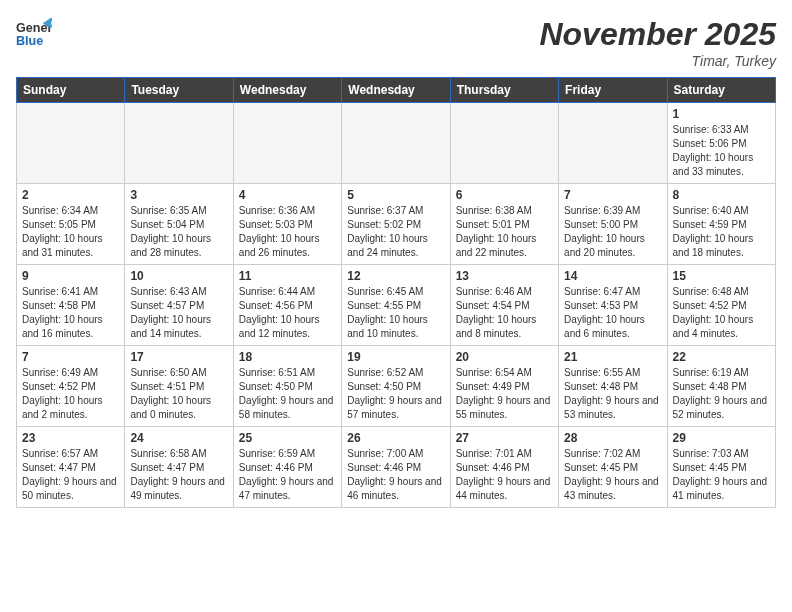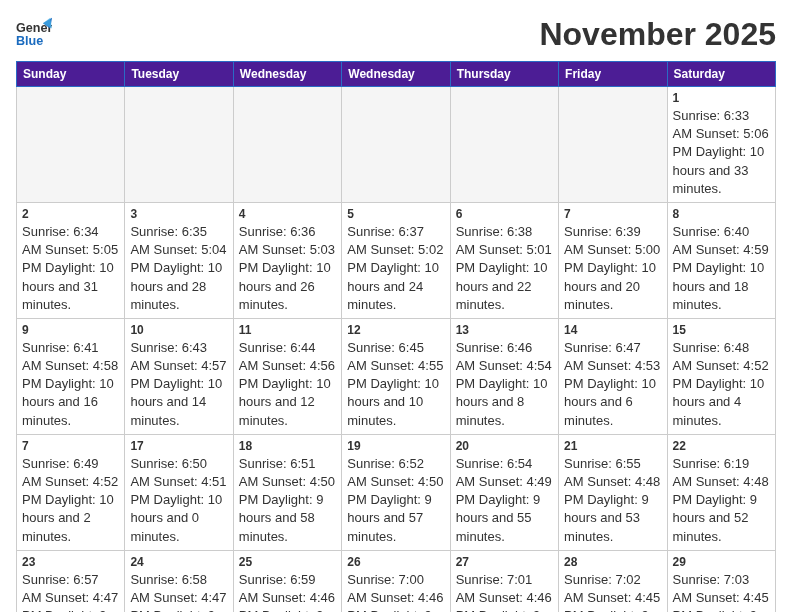--- a/index.html
+++ b/index.html
@@ -20,37 +20,38 @@
       display: flex;
       align-items: center;
       gap: 6px;
     }
     .logo-icon {
       width: 36px;
       height: 36px;
     }
     .title-block {
       text-align: right;
+      font-style: italic;
     }
     .month-title {
       font-size: 32px;
       font-weight: bold;
       color: #333;
     }
     .location {
       font-size: 14px;
       color: #555;
     }
     .calendar {
       width: 100%;
       border-collapse: collapse;
       border: 1px solid #ccc;
     }
     .calendar th {
-      background-color: #4c1d95;
+      background-color: #404040;
       color: #fff;
       font-size: 12px;
       font-weight: bold;
       padding: 5px 6px;
       text-align: left;
       border: 1px solid #2a6bc5;
     }
     .calendar td {
       vertical-align: top;
       border: 1px solid #ccc;
@@ -64,21 +65,21 @@
     .calendar td.empty {
       background: #f5f5f5;
     }
     .day-number {
       font-size: 12px;
       font-weight: bold;
       display: block;
       margin-bottom: 2px;
     }
     .day-info {
-      font-size: 13px;
+      font-size: 10px;
       line-height: 1.4;
       color: #333;
     }
     .week-row td {
       height: 72px;
     }
   </style>
 </head>
 <body>
 
@@ -86,20 +87,21 @@
   <div class="logo">
     <svg class="logo-icon" viewBox="0 0 40 40">
       <text x="0" y="18" font-size="14" font-weight="bold" fill="#333">General</text>
       <text x="0" y="32" font-size="14" font-weight="bold" fill="#1a6bbf">Blue</text>
       <polygon points="30,8 40,2 38,14" fill="#1a6bbf"></polygon>
       <polygon points="30,8 40,14 38,2" fill="#4ab0e8" opacity="0.7"></polygon>
     </svg>
   </div>
   <div class="title-block">
     <div class="month-title">November 2025</div>
+    <div class="location">Timar, Turkey</div>
   </div>
 </div>
 
 <table class="calendar">
   <thead>
     <tr>
     <th>Sunday</th>
         <th>Tuesday</th>
         <th>Wednesday</th>
         <th>Wednesday</th>

